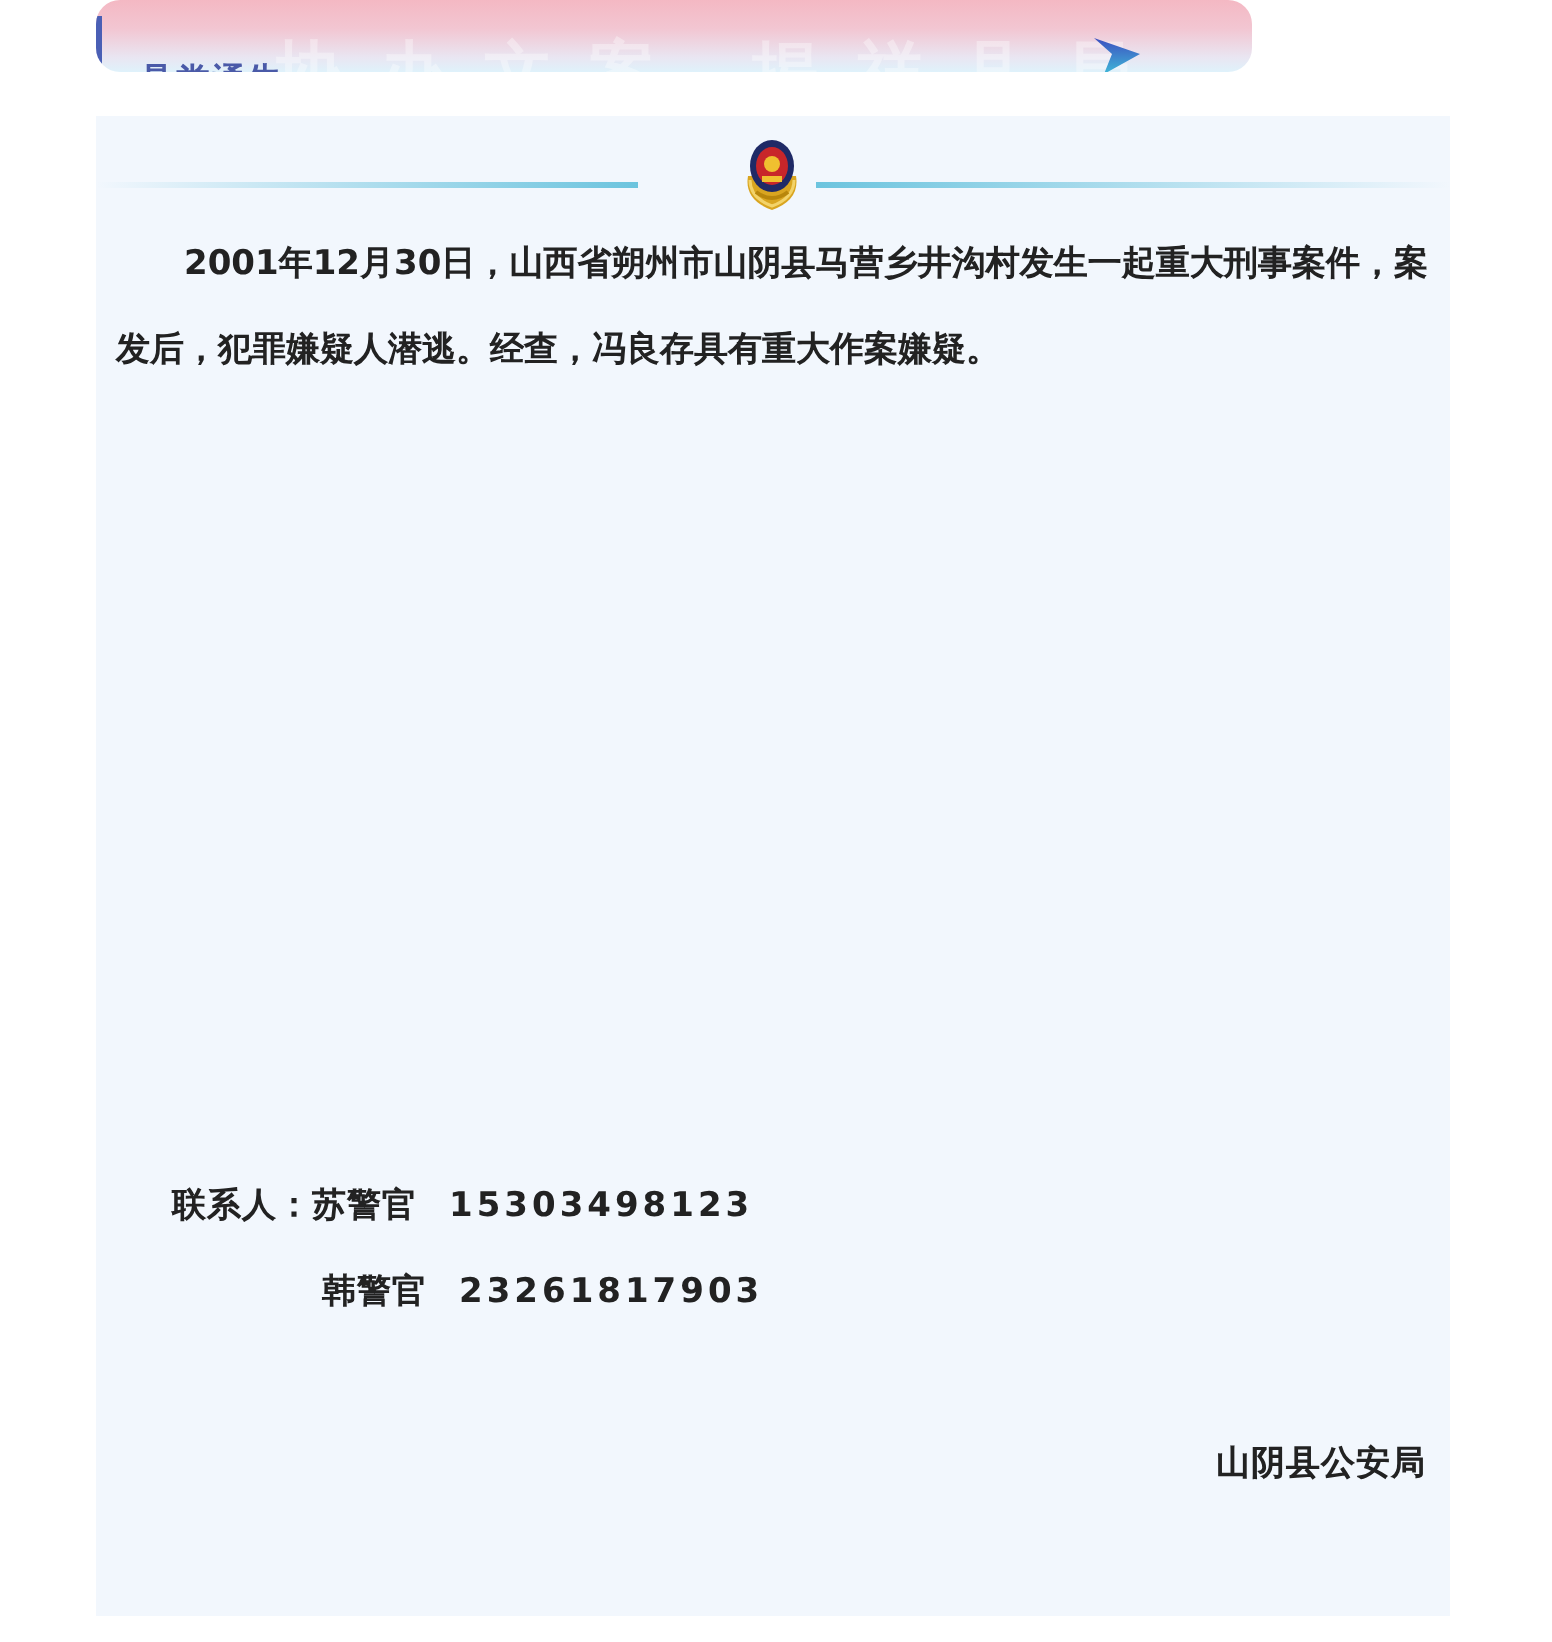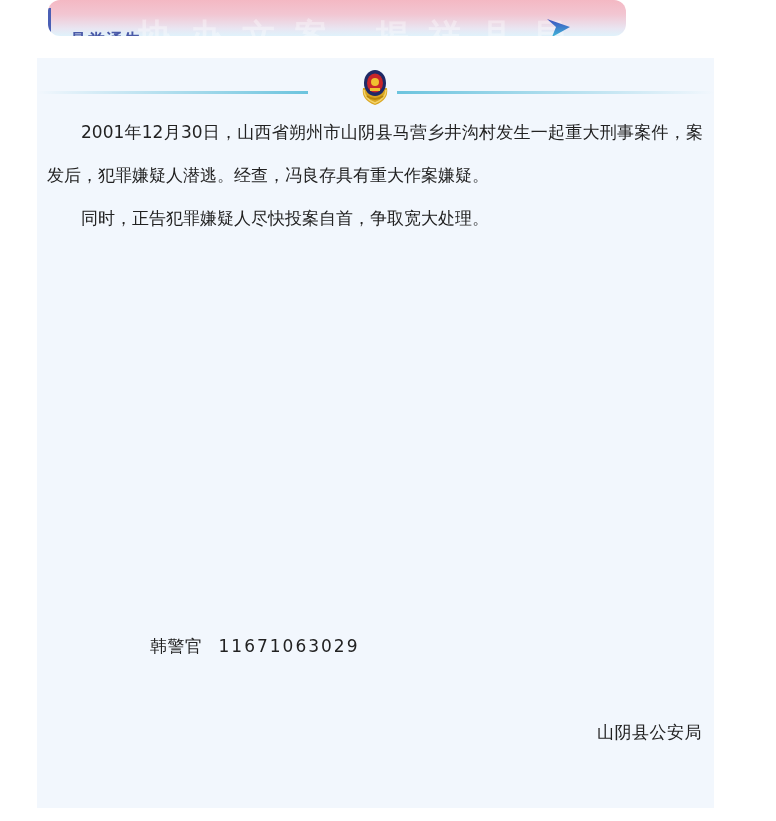--- a/index.html
+++ b/index.html
@@ -5,21 +5,21 @@
     html, body { margin:0; padding:0; background:#ffffff; }
     body { width:776px; height:821px; position:relative; overflow:hidden;
            font-family:"DejaVu Sans", "Liberation Sans", sans-serif; color:#222; }
     .banner { position:absolute; left:48px; top:0; width:578px; height:36px;
               background:linear-gradient(180deg,#f4b8c3 0%,#f2c6d2 40%,#e9e6f2 80%,#dff2fb 100%);
               overflow:hidden;border-radius:12px; }
     .banner::before { content:""; position:absolute; left:0; top:8px; bottom:0; width:3px; background:#4a5fb5; }
     .banner .ghost { position:absolute; top:14px; font-size:34px; font-weight:bold; color:rgba(255,255,255,0.35); letter-spacing:18px; white-space:nowrap; }
     .banner .title { position:absolute; left:22px; top:16px; font-size:17px; font-weight:bold; color:#4a5aa8; letter-spacing:1px;margin-top:13px; }
     .banner .arrow { position:absolute; left:497px; top:18px; width:26px; height:20px; }
-    .panel { position:absolute; left:37px; top:58px; width:677px; height:750px; background:#f2f7fd; }
+    .panel { position:absolute; left:48px; top:58px; width:677px; height:750px; background:#f2f7fd;font-weight:bold; }
     .divider { position:absolute; top:33px; height:3px; }
     .divider.left { left:0; width:271px; background:linear-gradient(90deg, rgba(108,196,222,0) 0%, #6cc4de 100%); }
     .divider.right { left:360px; width:317px; background:linear-gradient(90deg, #6cc4de 0%, rgba(108,196,222,0) 100%); }
     .emblem { position:absolute; left:322px; top:10px; width:32px; height:38px; }
     .text { position:absolute; left:10px; width:656px; font-size:17px; line-height:43px; text-align:justify; }
     .text p { margin:0; text-indent:2em; }
     .contact { position:absolute; left:38px; font-size:17px; line-height:43px; letter-spacing:0.5px; white-space:pre; }
     .contact .phone { letter-spacing:2px; margin-left:16px; }
     .sign { position:absolute; right:12px; font-size:17px; line-height:43px; text-align:center; letter-spacing:0.5px; }
   </style>
@@ -48,19 +48,19 @@
     <ellipse cx="16" cy="15" rx="11" ry="13" fill="#1f2a66"></ellipse>
     <ellipse cx="16" cy="15" rx="8" ry="9.5" fill="#c8262a"></ellipse>
     <circle cx="16" cy="14" r="4" fill="#f0c030"></circle>
     <rect x="11" y="20" width="10" height="3" fill="#f0c030"></rect>
     <path d="M8 28 Q16 34 24 28" fill="none" stroke="#b8860b" stroke-width="2"></path>
   </svg>
   <div class="divider right"></div>
 
   <div class="text" style="top:53px;">
     <p>2001年12月30日，山西省朔州市山阴县马营乡井沟村发生一起重大刑事案件，案发后，犯罪嫌疑人潜逃。经查，冯良存具有重大作案嫌疑。</p>
-    <p>同时，正告犯罪嫌疑人尽快投案自首，争取宽大处理。</p>
   </div>
 
-  <div class="contact" style="top:567px; left:113px;"><span>韩警官</span><span class="phone">11671063029</span></div>
+  <div class="contact" style="top:524px;"><span>联系人：</span><span>苏警官</span><span class="phone">15303498123</span></div>
+  <div class="contact" style="top:567px; left:113px;"><span>韩警官</span><span class="phone">23261817903</span></div>
 
   <div class="sign" style="top:653px;">山阴县公安局</div>
 </div>
 
 </body></html>

